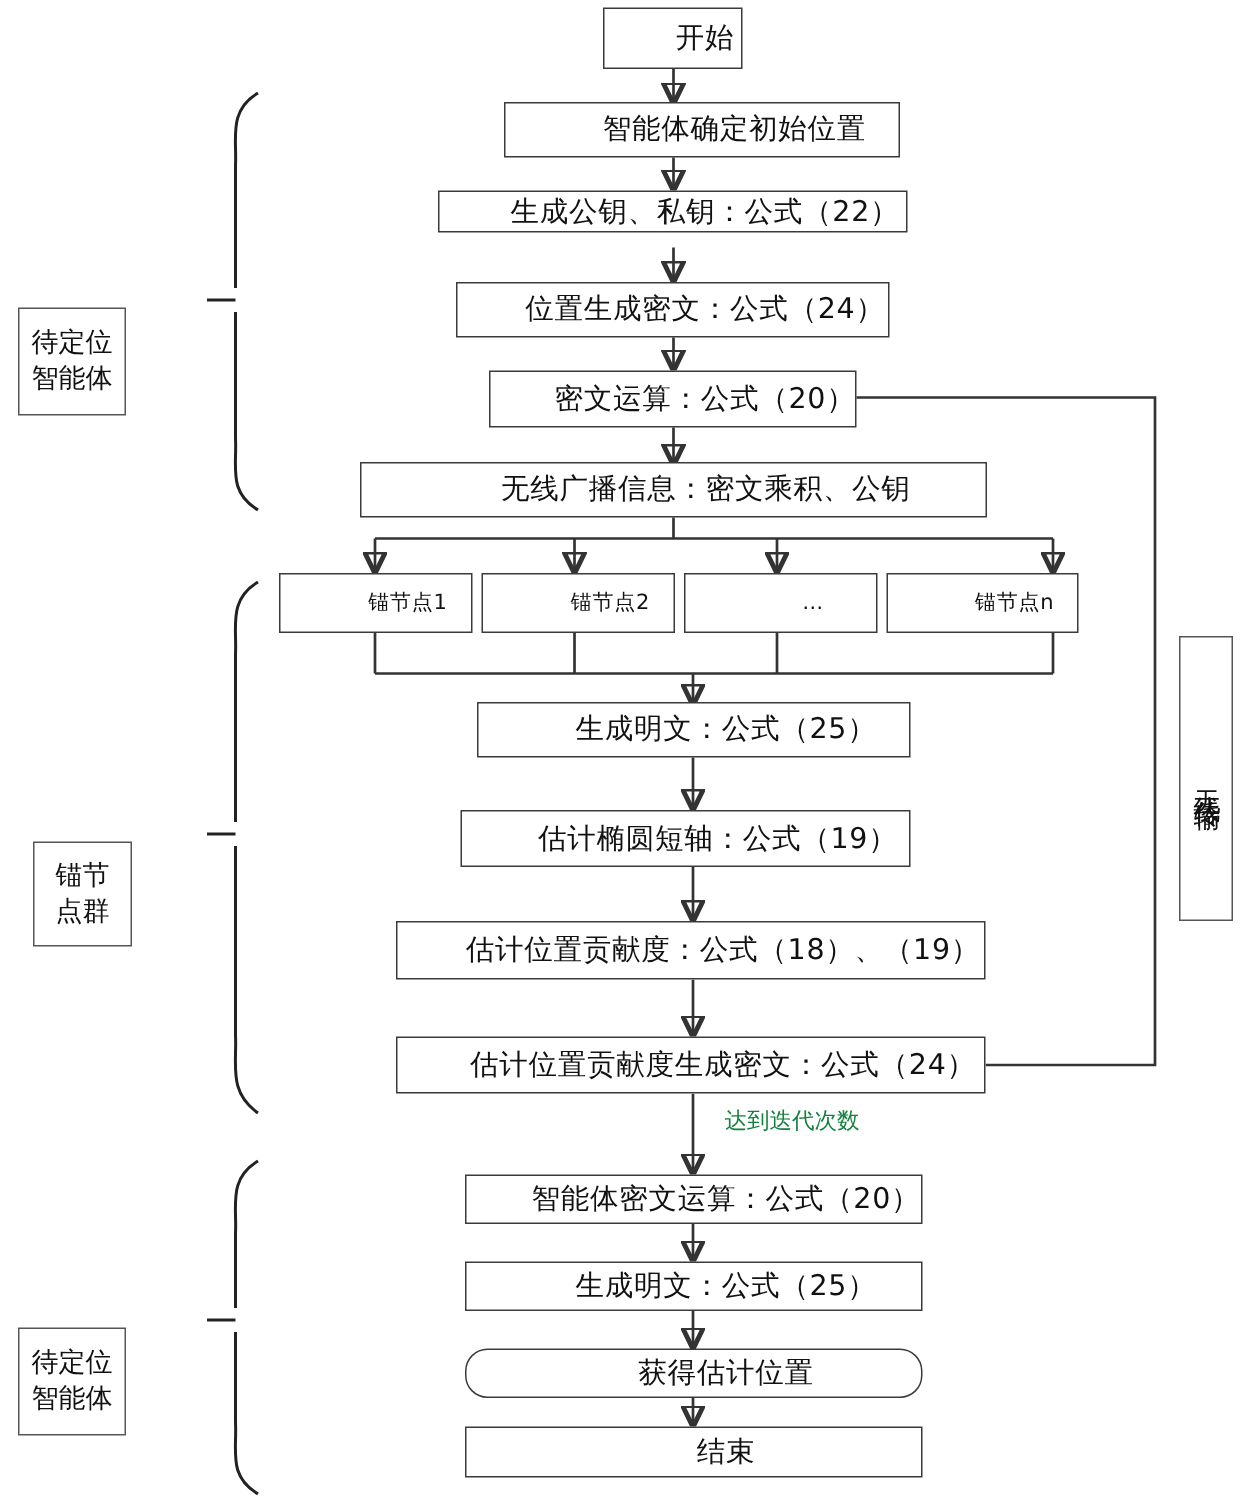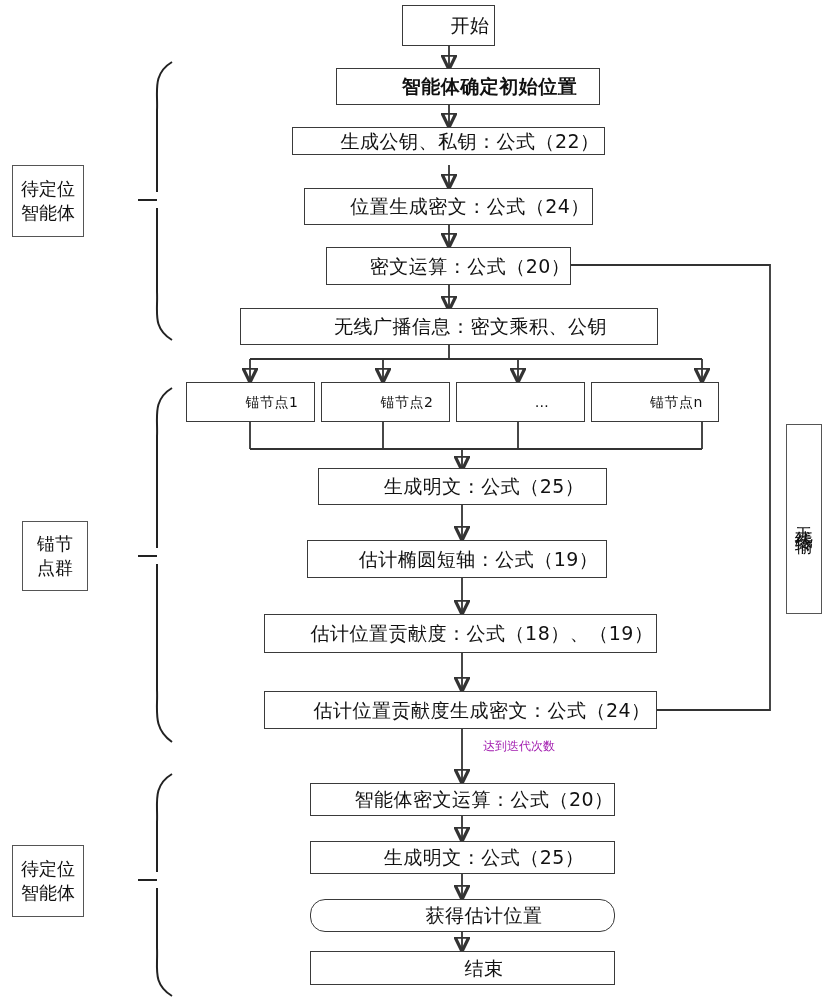--- a/index.html
+++ b/index.html
@@ -34,40 +34,41 @@
     border:1.4px solid #555555;
     background:#ffffff;
     display:flex;
     align-items:center;
     justify-content:center;
     text-align:center;
     font-size:18px;
     line-height:1.35;
     color:#111111;
     white-space:pre-line;
+    margin-top:40px;
   }
   .vlabel{
     position:absolute;
     box-sizing:border-box;
     border:1.4px solid #555555;
     background:#ffffff;
     display:flex;
     align-items:center;
     justify-content:center;
     font-size:18px;
     line-height:1.3;
     color:#111111;
     writing-mode:vertical-rl;
     text-orientation:upright;
     letter-spacing:3px;
   }
   .ann{
     position:absolute;
-    font-size:12px;
-    color:#a21caf;
+    font-size:15px;
+    color:#15803d;
     white-space:pre;
   }
   svg.wires{
     position:absolute;
     left:0;top:0;
     width:831px;height:1000px;
     pointer-events:none;
   }
   svg.wires path, svg.wires line{
     stroke:#333333;
@@ -153,21 +154,21 @@
 
   
   <div class="vlabel" style="left:786px;top:424px;width:36px;height:190px;">无线传输</div>
 
   
   <div class="ann" style="left:483px;top:738px;">达到迭代次数</div>
 
   
   <div class="node" style="left:402px;top:5px;width:93px;height:41px;">开始</div>
 
-  <div class="node" style="left:336px;top:68px;width:264px;height:37px;font-weight:bold;">智能体确定初始位置</div>
+  <div class="node" style="left:336px;top:68px;width:264px;height:37px;">智能体确定初始位置</div>
 
   <div class="node" style="left:292px;top:127px;width:313px;height:28px;">生成公钥、私钥：公式（22）</div>
 
   <div class="node" style="left:304px;top:188px;width:289px;height:37px;">位置生成密文：公式（24）</div>
 
   <div class="node" style="left:326px;top:247px;width:245px;height:38px;">密文运算：公式（20）</div>
 
   <div class="node" style="left:240px;top:308px;width:418px;height:37px;">无线广播信息：密文乘积、公钥</div>
 
   <div class="node small" style="left:186px;top:382px;width:129px;height:40px;">锚节点1</div>

